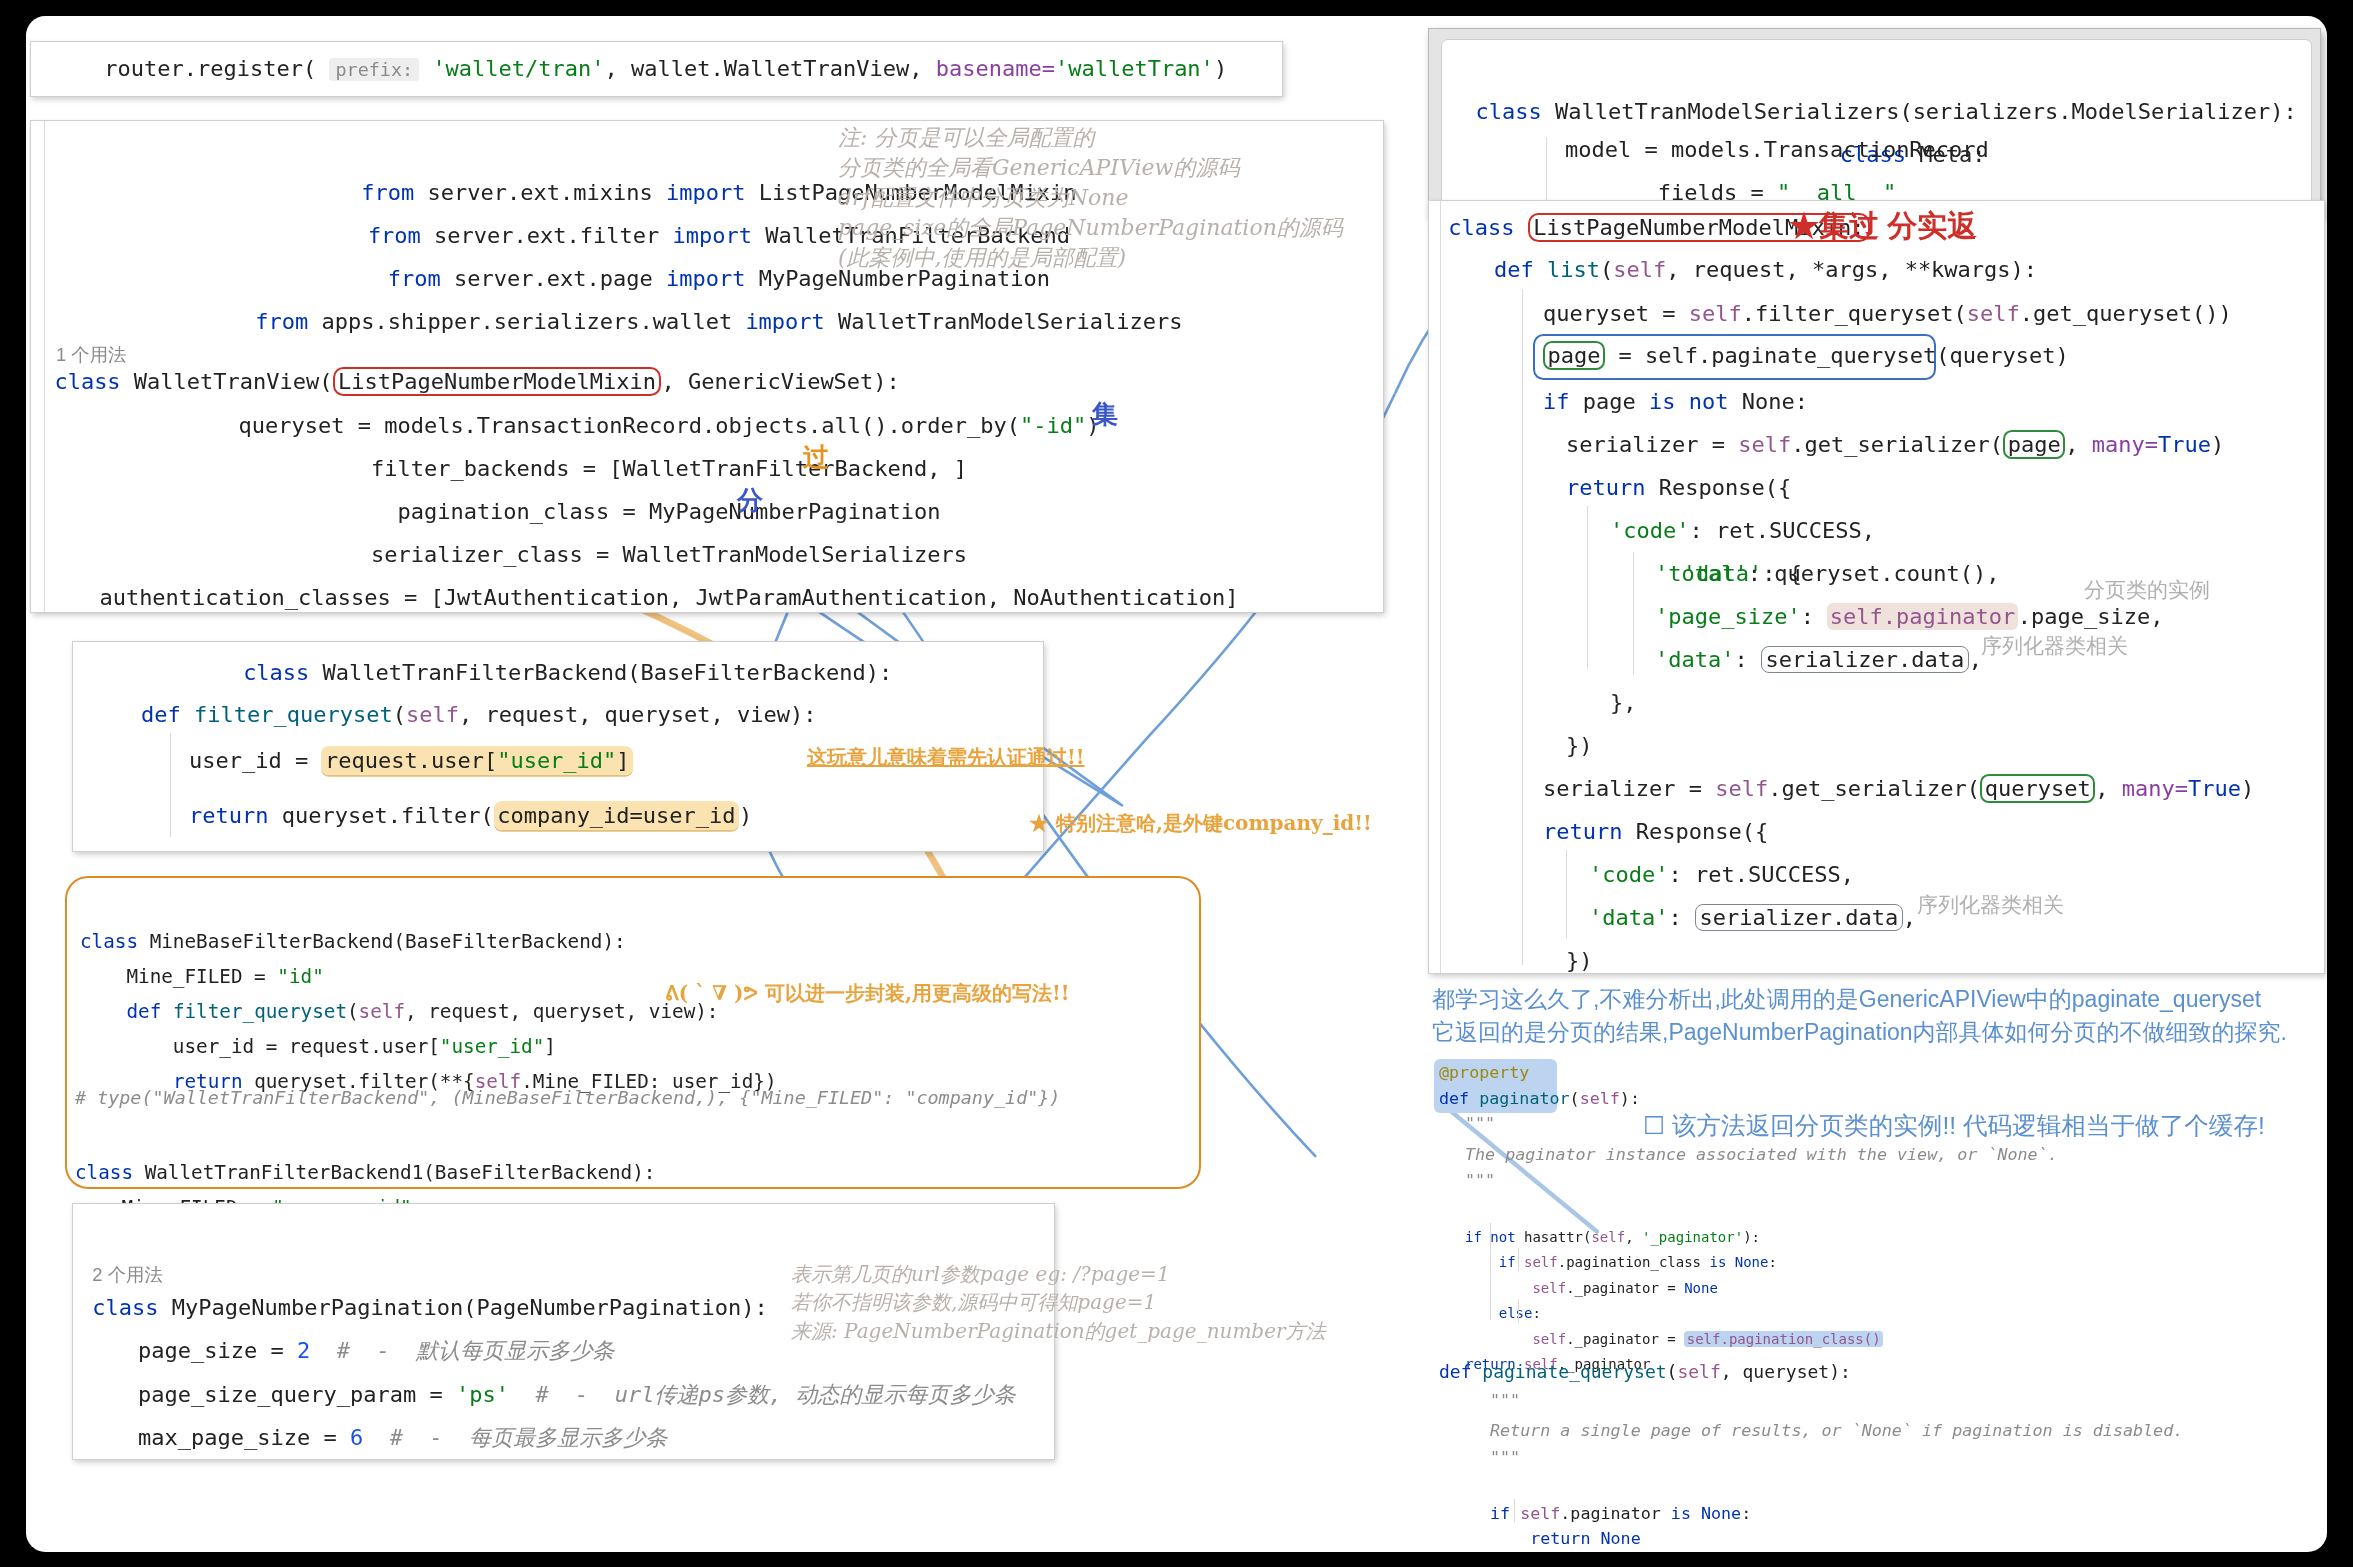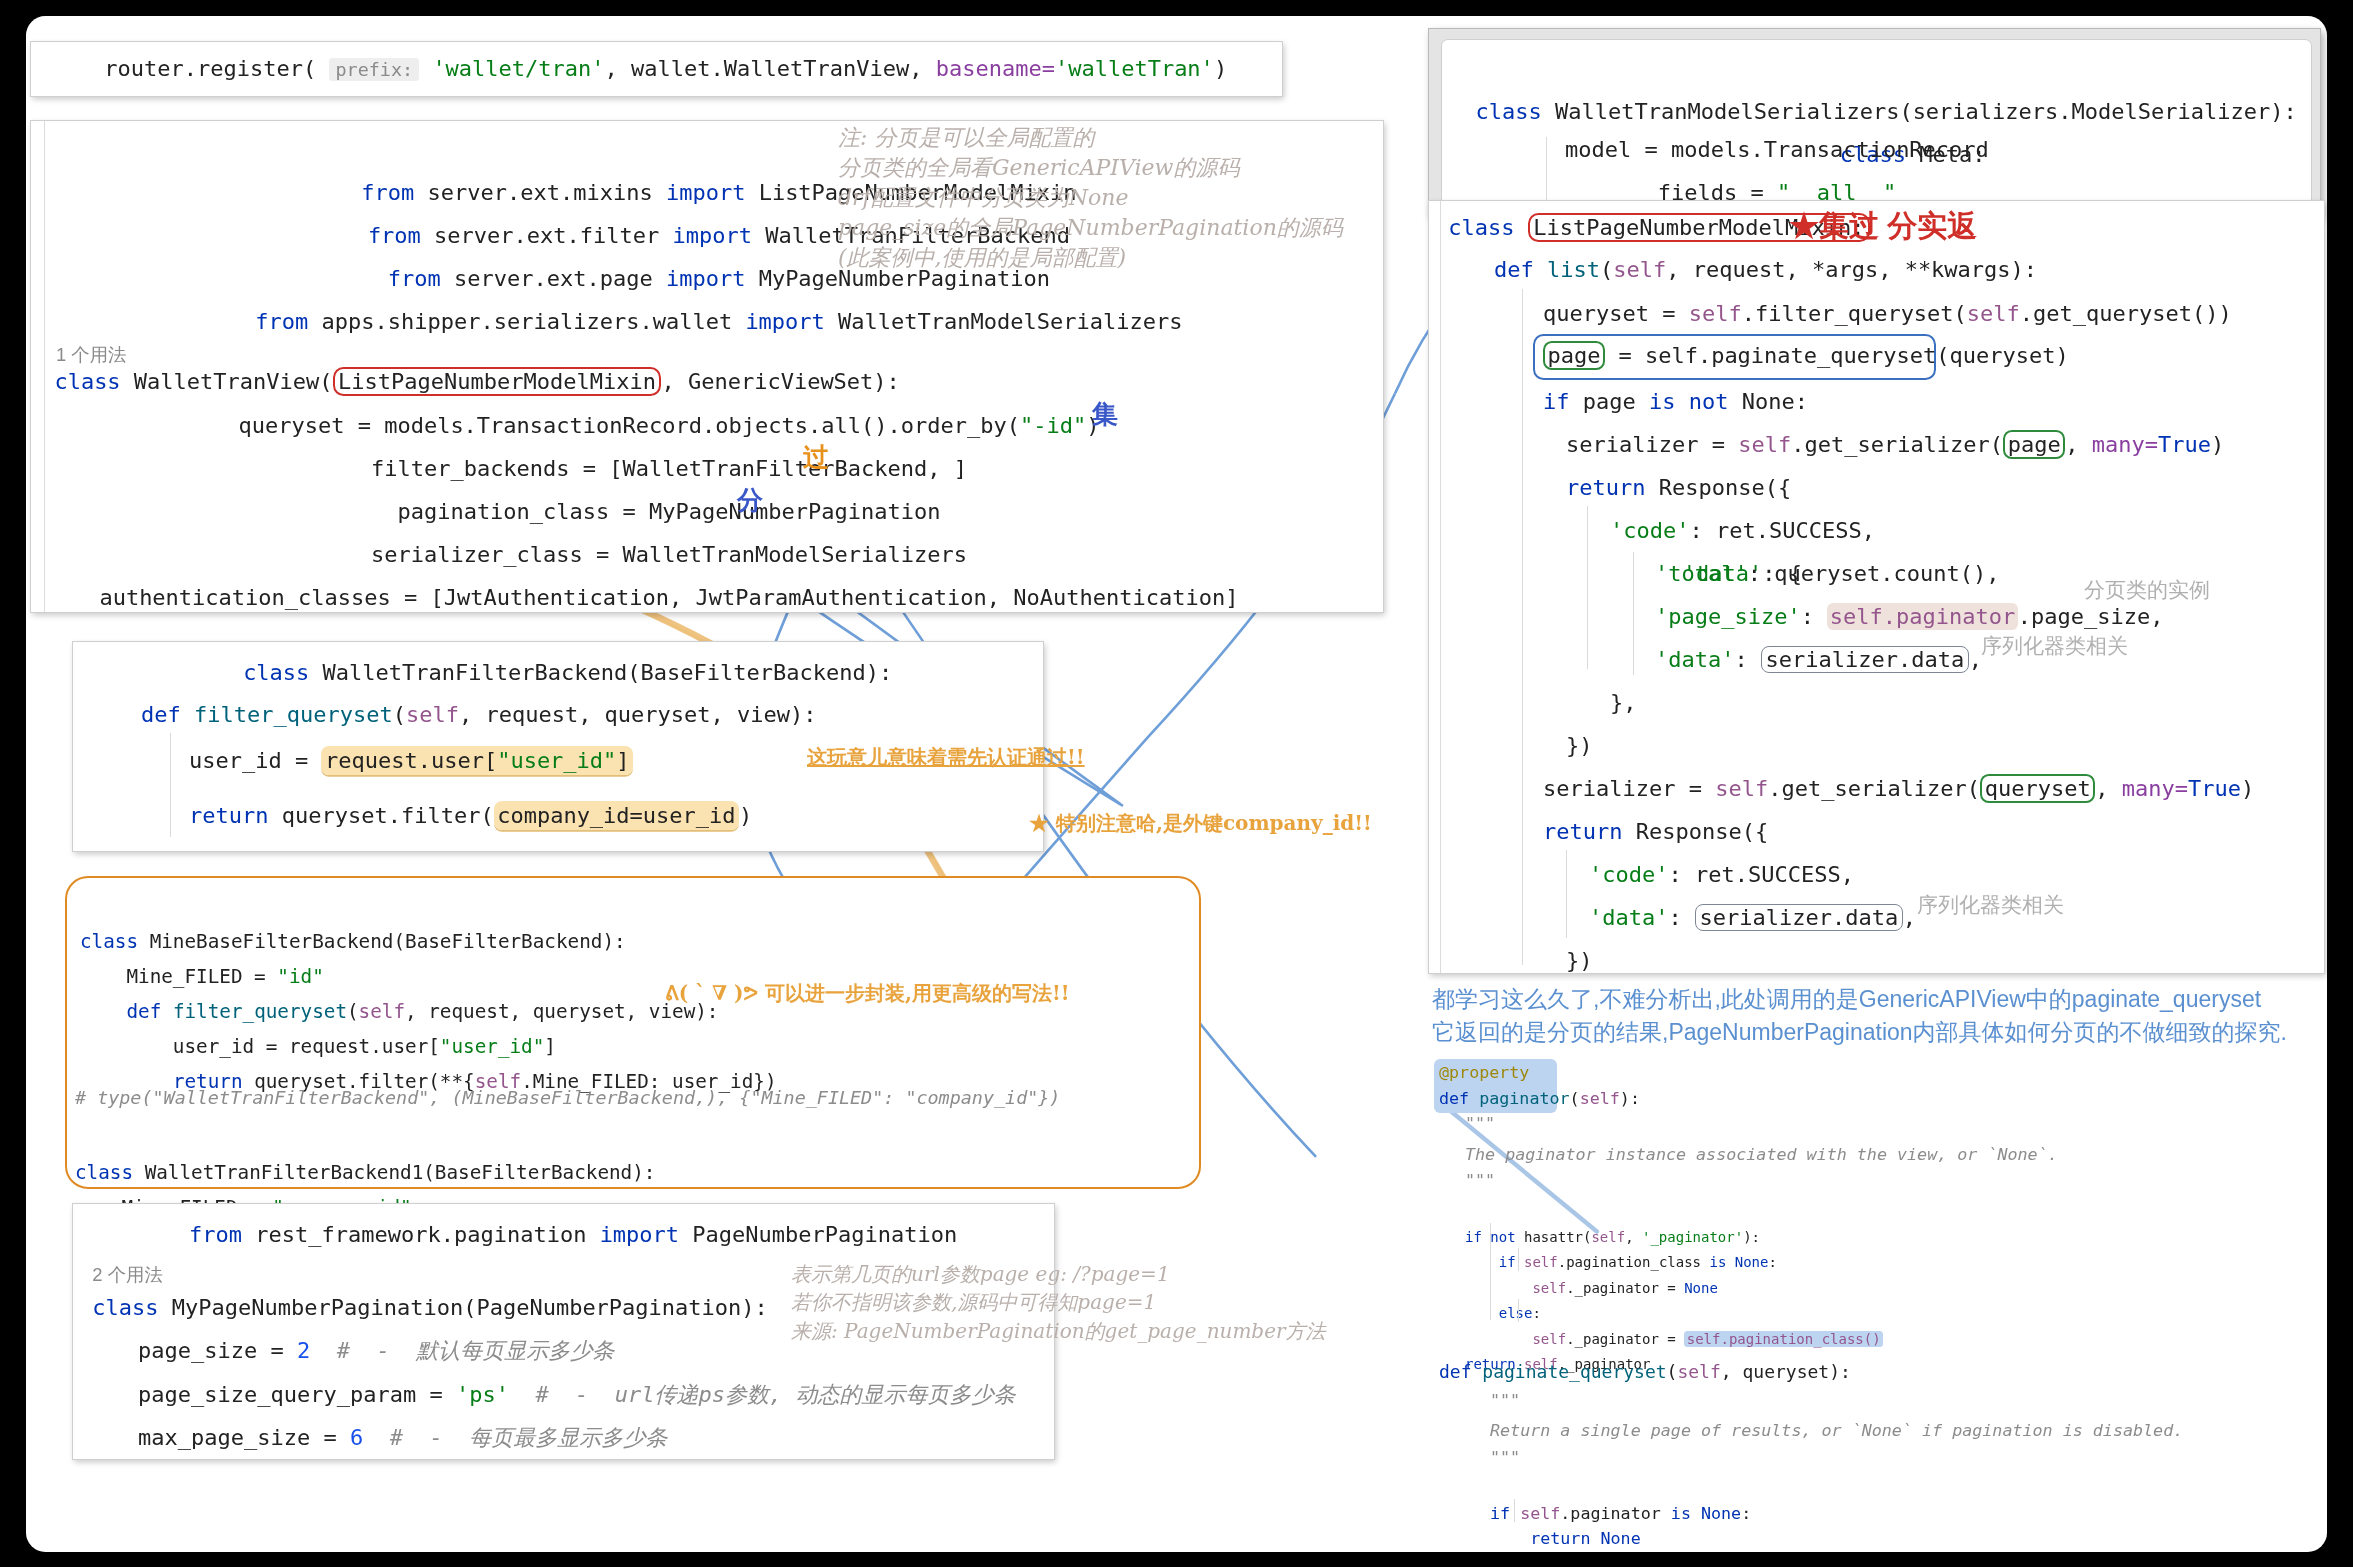--- a/index.html
+++ b/index.html
@@ -120,21 +120,20 @@
     <span class="kw">def</span> <span class="fn">filter_queryset</span>(<span class="self">self</span>, request, queryset, view):
         user_id = request.user[<span class="str">"user_id"</span>]
         <span class="kw">return</span> queryset.filter(**{<span class="self">self</span>.Mine_FILED: user_id})</div>
   <div class="code sm cm" style="position:absolute;left:49px;top:1069px;font-size:18.4px;"># type("WalletTranFilterBackend", (MineBaseFilterBackend,), {"Mine_FILED": "company_id"})</div>
   <div class="code sm" style="position:absolute;left:49px;top:1104px;line-height:35px;font-size:19.3px;">
 <span class="kw">class</span> WalletTranFilterBackend1(BaseFilterBackend):
     Mine_FILED = <span class="str">"company_id"</span></div>
   <div class="ann ann-orange" style="left:639px;top:964px;font-size:20px;">ᕕ( ` ∇ )ᕗ 可以进一步封装,用更高级的写法!!</div>
 
   <div class="panel" style="left:46px;top:1187px;width:981px;height:255px;">
-    <div class="code" style="padding:8.8px 0 0 19.3px;"><span class="kw">from</span> rest_framework.pagination <span class="kw">import</span> PageNumberPagination</div>
     <div class="usage" style="position:absolute;left:19.3px;top:58px;">2 个用法</div>
     <div class="code" style="position:absolute;left:19.3px;top:82px;"><span class="kw">class</span> MyPageNumberPagination(PageNumberPagination):</div>
     <div class="code" style="position:absolute;left:65px;top:125px;">page_size = <span class="num">2</span>  <span class="cm">#  -  默认每页显示多少条</span></div>
     <div class="code" style="position:absolute;left:65px;top:169px;">page_size_query_param = <span class="str">'ps'</span>  <span class="cm">#  -  url传递ps参数, 动态的显示每页多少条</span></div>
     <div class="code" style="position:absolute;left:65px;top:212px;">max_page_size = <span class="num">6</span>  <span class="cm">#  -  每页最多显示多少条</span></div>
   </div>
   <div class="ann ann-grey" style="left:765px;top:1244px;font-size:20px;line-height:1.42;">表示第几页的url参数page eg: /?page=1
 若你不指明该参数,源码中可得知page=1
 来源: PageNumberPagination的get_page_number方法</div>
 
@@ -202,20 +201,21 @@
   <div class="code sm" style="position:absolute;left:1439px;top:1183px;font-size:14px;line-height:25.5px;">
 <span class="kw">if not</span> hasattr(<span class="self">self</span>, <span class="str">'_paginator'</span>):
     <span class="kw">if</span> <span class="self">self</span>.pagination_class <span class="kw">is</span> <span class="kw">None</span>:
         <span class="self">self</span>._paginator = <span class="kw">None</span>
     <span class="kw">else</span>:
         <span class="self">self</span>._paginator = <span class="hl-blue self">self.pagination_class()</span>
 <span class="kw">return</span> <span class="self">self</span>._paginator</div>
   <div class="indentbar" style="position:absolute;left:1464px;top:1207px;height:97px;"></div>
   <div class="indentbar" style="position:absolute;left:1492px;top:1232px;height:23px;"></div>
   <div class="indentbar" style="position:absolute;left:1492px;top:1283px;height:23px;"></div>
+  <div class="ann-blue2" style="position:absolute;left:1617px;top:1093px;font-size:24.6px;color:#5a8fd0;">☐ 该方法返回分页类的实例!! 代码逻辑相当于做了个缓存!</div>
 
   <div class="code sm" style="position:absolute;left:1413px;top:1343px;font-size:18px;"><span class="kw">def</span> <span class="fn">paginate_queryset</span>(<span class="self">self</span>, queryset):</div>
   <div class="code sm cm" style="position:absolute;left:1464px;top:1372px;font-size:16.7px;">"""</div>
   <div class="code sm cm" style="position:absolute;left:1464px;top:1402px;font-size:16.7px;">Return a single page of results, or `None` if pagination is disabled.</div>
   <div class="code sm cm" style="position:absolute;left:1464px;top:1429px;font-size:16.7px;">"""</div>
   <div class="code sm" style="position:absolute;left:1464px;top:1459px;font-size:16.7px;line-height:25.5px;">
 <span class="kw">if</span> <span class="self">self</span>.paginator <span class="kw">is</span> <span class="kw">None</span>:
     <span class="kw">return</span> <span class="kw">None</span>
  .paginate_queryset(queryset, .request, )</div>
   <div class="indentbar" style="position:absolute;left:1488px;top:1483px;height:23px;"></div>

